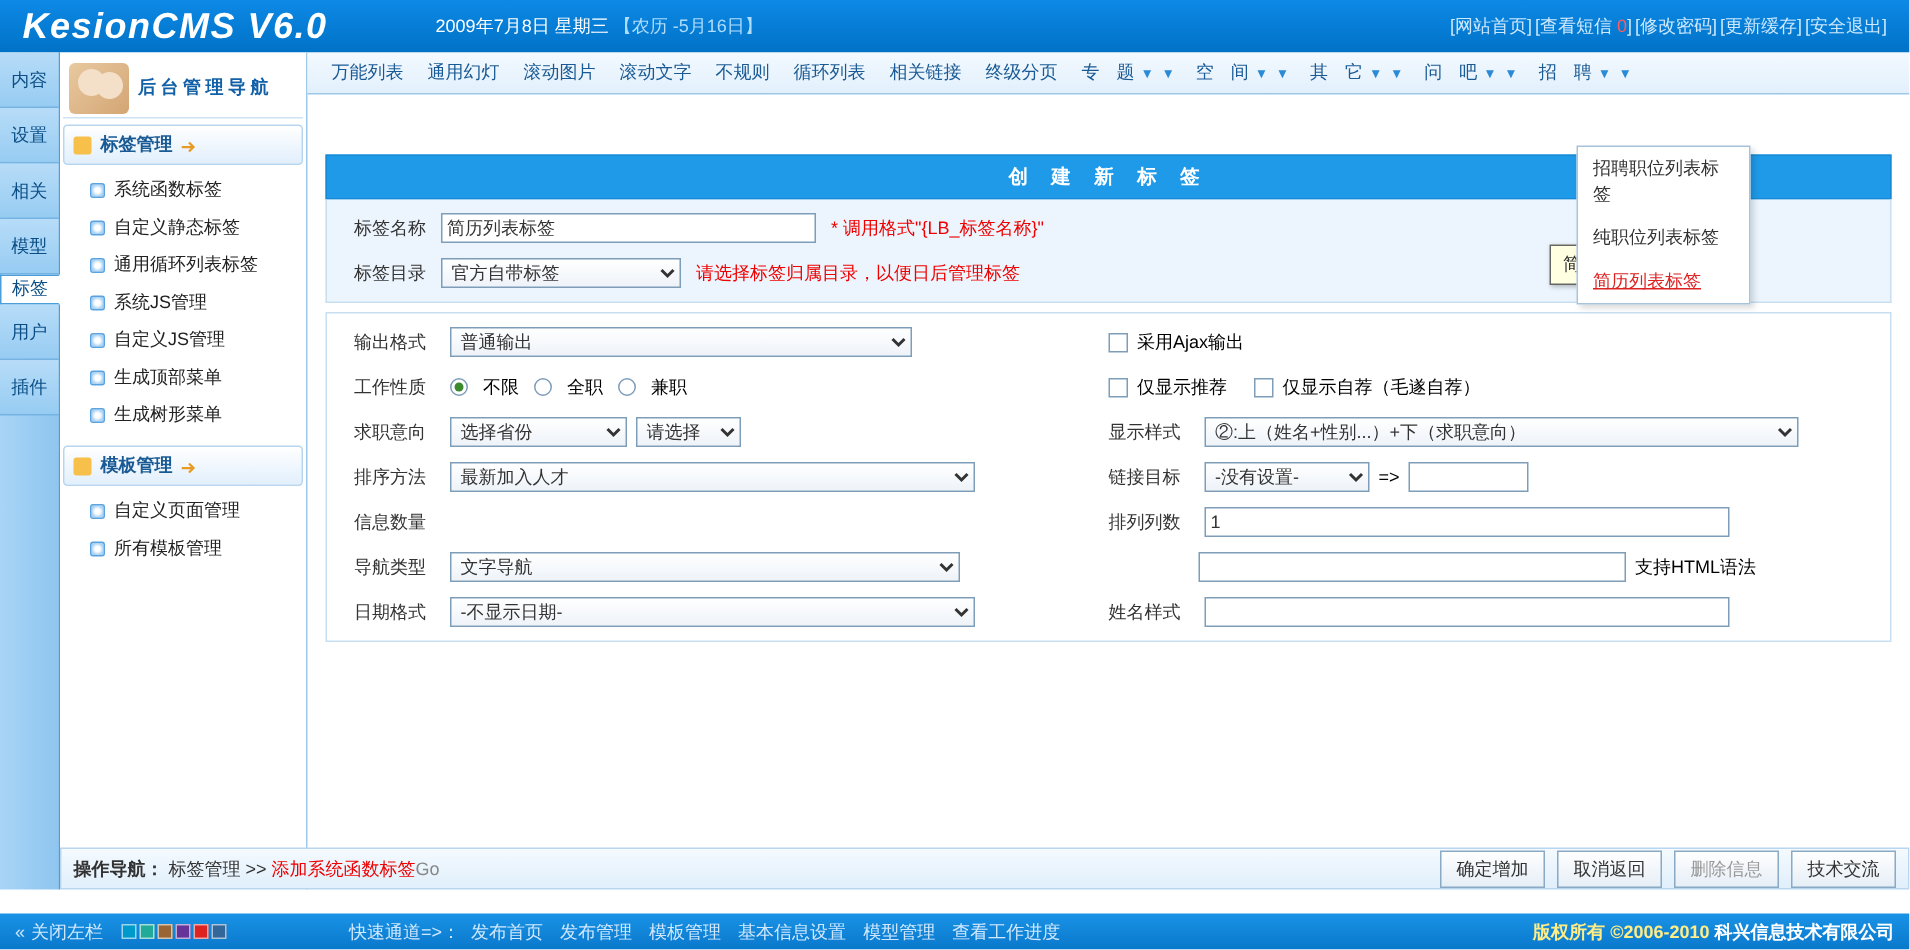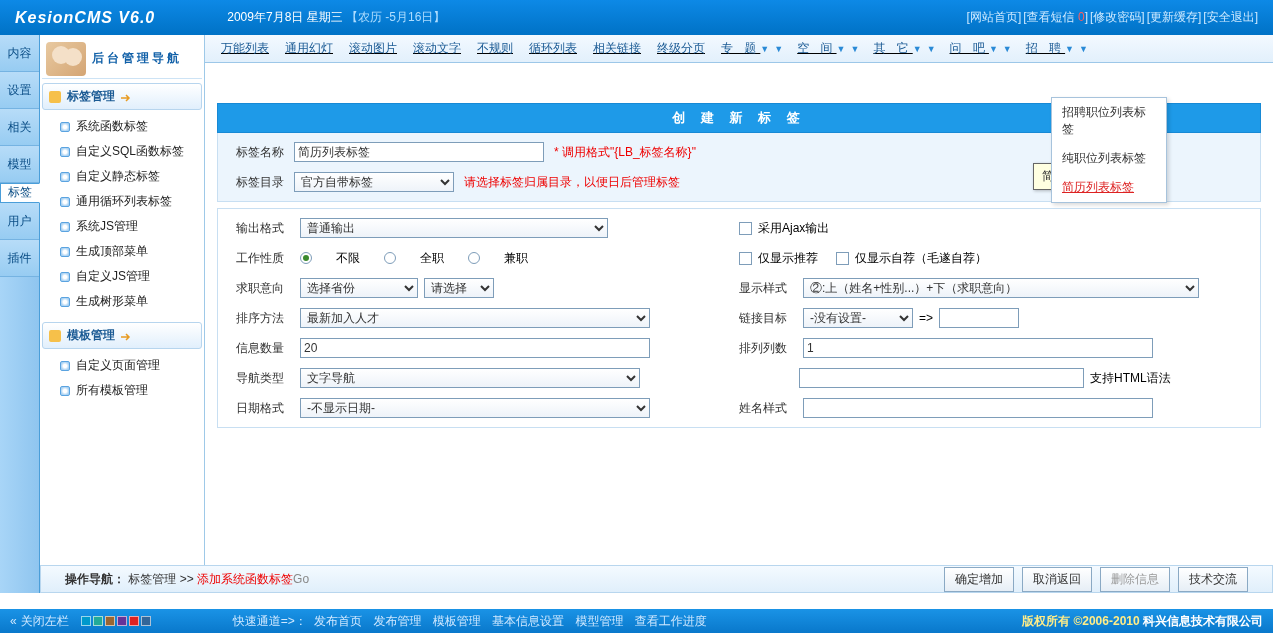--- a/index.html
+++ b/index.html
@@ -1,18 +1,18 @@
 <!DOCTYPE html>
 <html><head>
 <meta charset="utf-8">
 <style>
 * { margin: 0; padding: 0; box-sizing: border-box; font-family: "Microsoft YaHei", SimSun, Arial, sans-serif; font-size: 12px; }
 body { background: #fff; width: 1273px; height: 633px; overflow: hidden; position: relative; }
 .topbar { height: 35px; background: linear-gradient(to bottom, #0d89e6 0%, #0072c6 100%); display: flex; align-items: center; padding: 0 15px; color: #fff; }
-.brand { font-size: 16px; font-weight: bold; font-style: italic; color: #fff; letter-spacing: 1px; }
+.brand { font-size: 24px; font-weight: bold; font-style: italic; color: #fff; letter-spacing: 1px; }
 .datebar { margin-left: 72px; color: #fff; }
 .datebar .lunar { color: #aeddff; }
 .toplinks { margin-left: auto; display: flex; gap: 2px; }
 .toplinks a { color: #cde9ff; text-decoration: none; cursor: pointer; }
 .toplinks .n0 { color: #ff5c5c; }
 .main { display: flex; height: 558px; }
 .left-tabs { width: 40px; background: linear-gradient(to right, #a8d5f7, #8fc5ef); display: flex; flex-direction: column; border-right: 1px solid #4a9ed9; }
 .ltab { flex: 0 0 auto; padding: 10px 0; text-align: center; color: #0b4e86; cursor: pointer; background: linear-gradient(to bottom,#b7dcf8,#97ccf2); border-bottom: 1px solid #75b3e2; line-height: 16px; }
 .ltab.sel { background: #fff; color: #0b4e86; border: 1px solid #4a9ed9; border-right: 1px solid #fff; margin-right: -1px; }
 .sidebar { width: 165px; background: #fff; border-right: 1px solid #9ec9e8; padding: 4px 2px; }
@@ -22,44 +22,44 @@
 .nav-title .avatar { width: 40px; height: 34px; background: linear-gradient(135deg,#e8c9a0,#d4a574); border-radius: 4px; position: relative; overflow: hidden; }
 .nav-title .avatar::before { content:""; position:absolute; width:18px; height:18px; background:#f4e0c8; border-radius:50%; top:4px; left:6px; }
 .nav-title .avatar::after { content:""; position:absolute; width:18px; height:18px; background:#f4e0c8; border-radius:50%; top:6px; right:4px; }
 .thumb { width: 12px; height: 12px; border-radius: 2px; background: #f6c04a; display: inline-block; }
 .arrow { width: 14px; height: 10px; display:inline-block; }
 .arrow svg { width:14px; height:10px; }
 .side-list { padding: 4px 0; }
 .side-list li { list-style: none; padding: 4px 0 4px 18px; color: #222; cursor: pointer; display: flex; align-items: center; gap: 6px; }
 .bullet { width: 10px; height: 10px; border: 1px solid #5aa3e0; background: radial-gradient(circle,#fff 30%,#aad2f3 70%); border-radius: 2px; }
 .content { flex: 1; display: flex; flex-direction: column; position: relative; }
-.tabs { height: 28px; display: flex; align-items: center; border-bottom: 1px solid #9dc7e8; padding: 0 8px; background: linear-gradient(to bottom,#f3f9ff,#e2f0fc); text-decoration: underline; }
+.tabs { height: 28px; display: flex; align-items: center; border-bottom: 1px solid #9dc7e8; padding: 0 8px; background: linear-gradient(to bottom,#f3f9ff,#e2f0fc); }
 .tab { padding: 5px 8px; color: #1a5a94; cursor: pointer; white-space: nowrap; }
 .tab.drop { letter-spacing: 4px; padding-right: 2px; }
 .dchev { display:inline-flex; gap:1px; }
 .dchev span { color:#2a8ad6; font-size:9px; }
 .dropdown { position: absolute; top: 62px; right: 106px; background: #fff; border: 1px solid #a7c3dc; box-shadow: 2px 2px 4px rgba(0,0,0,0.15); z-index: 10; width: 116px; }
 .dropdown .ditem { padding: 6px 10px; cursor: pointer; color: #333; }
 .dropdown .ditem.hot { color: #d22; text-decoration: underline; }
 .tooltip { position: absolute; top: 128px; right: 150px; background: #ffffe1; border: 1px solid #666; padding: 4px 8px; font-size: 12px; color: #303030; z-index: 9; box-shadow: 1px 1px 3px rgba(0,0,0,0.25); }
 .panel { margin: 40px 12px 0 12px; }
 .panel-title { background: #1e9ae8; color: #fff; text-align: center; letter-spacing: 6px; font-weight: bold; padding: 5px 0; font-size: 13px; border: 1px solid #1789d5; }
 .form-block { border: 1px solid #c8dff2; border-top: none; background: #ecf5fd; padding: 4px 18px; }
 .form-block.plain { background: #fff; border: 1px solid #c8dff2; margin-top: 6px; }
 .row { display: flex; align-items: center; min-height: 30px; }
 .half { flex: 1; display: flex; align-items: center; gap: 6px; }
 .lbl { width: 54px; color: #333; text-align: left; margin-right: 4px; }
 .txt { height: 20px; border: 1px solid #7e9db9; background: #fff; padding: 0 3px; color: #333; }
 .sel { height: 20px; border: 1px solid #7e9db9; background: linear-gradient(#fff,#eef3f9); color: #333; padding: 0 2px; }
 .red { color: #e00; }
 .cb { width: 13px; height: 13px; border: 1px solid #7e9db9; background: #fff; display: inline-block; }
-.rg { display: flex; align-items: center; gap: 24px; }
+.rg { display: flex; align-items: center; gap: 10px; }
 .radio { width: 12px; height: 12px; border: 1px solid #7e9db9; border-radius: 50%; display: inline-block; position: relative; background: #fff; }
 .radio.on::after { content:""; position:absolute; width:6px; height:6px; background:#3b8a2e; border-radius:50%; top:2px; left:2px; }
-.footer { position: absolute; bottom: 40px; left: 40px; right: 0; height: 28px; border: 1px solid #b8d6ee; background: linear-gradient(to bottom,#f4faff,#e0effb); display: flex; align-items: center; padding: 0 24px; }
+.footer { position: absolute; bottom: 40px; left: 40px; right: 0; height: 28px; border: 1px solid #b8d6ee; background: linear-gradient(to bottom,#f4faff,#e0effb); display: flex; align-items: center; padding: 0 8px; }
 .footer .crumb { color: #333; }
 .footer .red { color: #e00; }
 .footer .btns { margin-left: auto; display: flex; gap: 8px; justify-content: center; }
 .btn { border: 1px solid #8aa9c4; background: linear-gradient(#fff,#e6eef6); padding: 3px 10px; cursor: pointer; color: #333; }
 .btn.dis { color: #9a9a9a; }
 .bottombar { position: absolute; bottom: 0; left: 0; right: 0; height: 24px; background: linear-gradient(to bottom,#1a93e6,#0978cb); display: flex; align-items: center; padding: 0 10px; color: #cfe8ff; }
 .bottombar .swatches { display: flex; gap: 2px; margin: 0 8px; }
 .sw { width: 10px; height: 10px; border: 1px solid rgba(255,255,255,0.6); }
 .sw1 { background:#09c; } .sw2{background:#2a9;} .sw3{background:#963;} .sw4{background:#639;} .sw5{background:#d22;} .sw6{background:#369;}
 .bottombar .quick { margin-left: 74px; }
@@ -110,41 +110,37 @@
             <path d="M0 5 L8 5 M5 2 L8 5 L5 8" stroke="#e89b22" stroke-width="1.5" fill="none"></path>
           </svg></span>
     </div>
     <ul class="side-list" id="side-list-1">
         <li>
           <span class="bullet"></span>
           <span>系统函数标签</span>
         </li>
         <li>
           <span class="bullet"></span>
-          <span>自定义SQL函数标签</span>
-        </li>
-        <li>
-          <span class="bullet"></span>
           <span>自定义静态标签</span>
         </li>
         <li>
           <span class="bullet"></span>
           <span>通用循环列表标签</span>
         </li>
         <li>
           <span class="bullet"></span>
           <span>系统JS管理</span>
         </li>
         <li>
           <span class="bullet"></span>
+          <span>自定义JS管理</span>
+        </li>
+        <li>
+          <span class="bullet"></span>
           <span>生成顶部菜单</span>
-        </li>
-        <li>
-          <span class="bullet"></span>
-          <span>自定义JS管理</span>
         </li>
         <li>
           <span class="bullet"></span>
           <span>生成树形菜单</span>
         </li>
       </ul>
 
     <div class="side-head side-head2">
       <span class="thumb"></span>
       <span>模板管理</span>
@@ -267,21 +263,20 @@
           <div class="half">
             <span class="lbl">链接目标</span>
             <select class="sel" style="width:110px"><option>-没有设置-</option></select>
             <span>=&gt;</span>
             <input class="txt" style="width: 80px;">
           </div>
         </div>
         <div class="row">
           <div class="half">
             <span class="lbl">信息数量</span>
-            <input class="txt" style="width: 350px;" value="20">
           </div>
           <div class="half">
             <span class="lbl">排列列数</span>
             <input class="txt" style="width: 350px;" value="1">
           </div>
         </div>
         <div class="row">
           <div class="half">
             <span class="lbl">导航类型</span>
             <select class="sel" style="width:340px"><option>文字导航</option></select>

